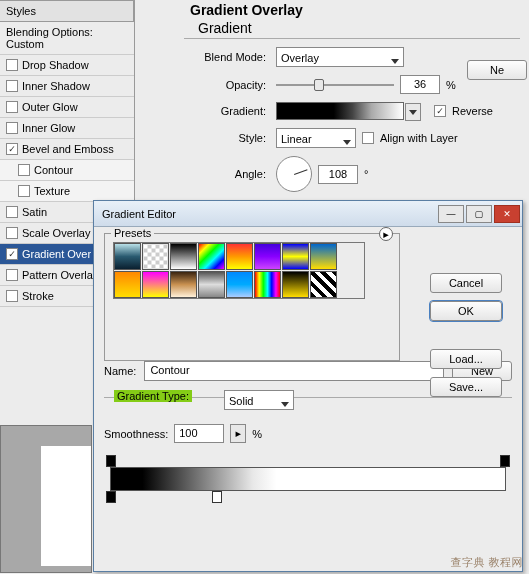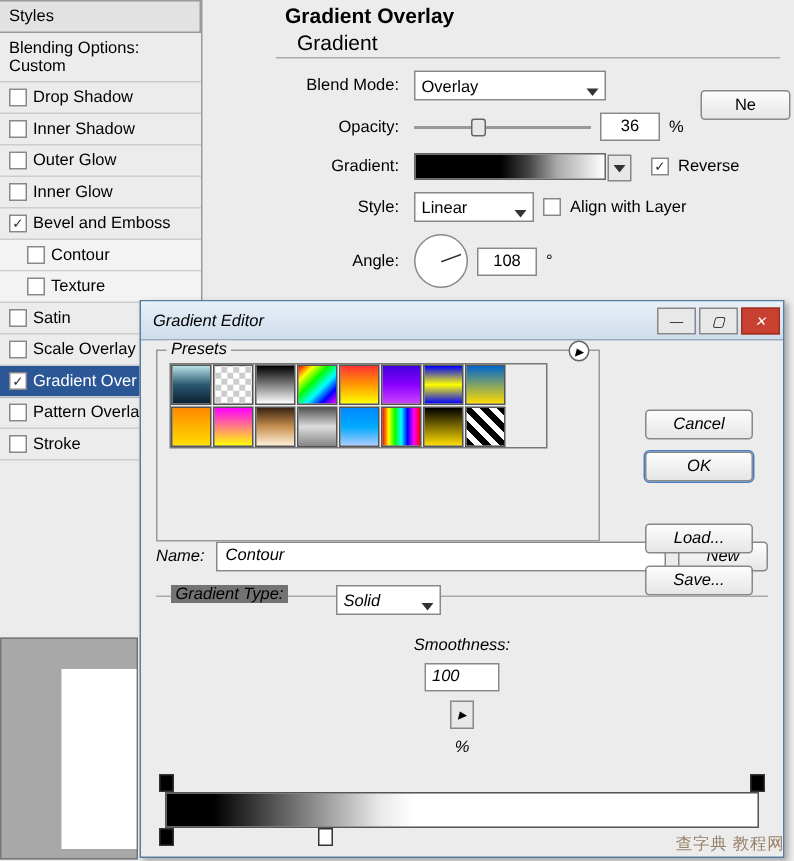--- a/index.html
+++ b/index.html
@@ -22,38 +22,38 @@
 .slider { position: relative; width: 118px; height: 18px; }
 .slider .track { position: absolute; top: 8px; left: 0; right: 0; height: 2px; background: #999; }
 .slider .thumb { position: absolute; top: 3px; width: 10px; height: 12px; background: #e8e8e8; border: 1px solid #666; border-radius: 2px; }
 .numbox { width: 40px; height: 19px; border: 1px solid #888; background: #fff; text-align: center; padding: 2px; }
 .grad-swatch-lg { width: 128px; height: 18px; border: 1px solid #666; background: linear-gradient(to right, #000 45%, #444 60%, #aaa 75%, #fff 100%); position: relative; }
 .grad-swatch-lg .dd { position: absolute; right: -18px; top: 0; width: 16px; height: 18px; border: 1px solid #888; background: #e8e8e8; display: flex; align-items: center; justify-content: center; }
 .angle-dial { width: 36px; height: 36px; border: 1px solid #888; border-radius: 50%; background: #fff; position: relative; }
 .angle-dial .hand { position: absolute; left: 50%; top: 50%; width: 14px; height: 1px; background: #333; transform-origin: 0 0; transform: rotate(-20deg); }
 .btn { border: 1px solid #888; background: linear-gradient(#fdfdfd,#e6e6e6); border-radius: 3px; padding: 3px 10px; text-align: center; cursor: default; min-width: 60px; }
 .side-btns { position: absolute; right: 2px; top: 60px; }
-.dialog { position: absolute; left: 93px; top: 200px; width: 430px; height: 372px; background: #ececec; border: 1px solid #5a7ea3; box-shadow: 2px 2px 4px rgba(0,0,0,0.3); font-style: italic; }
+.dialog { position: absolute; left: 93px; top: 200px; width: 430px; height: 372px; background: #ececec; border: 1px solid #5a7ea3; box-shadow: 2px 2px 4px rgba(0,0,0,0.3); }
 .titlebar { height: 26px; background: linear-gradient(#e8f0f8,#cfdceb); display: flex; align-items: center; justify-content: space-between; padding: 0 2px 0 8px; border-bottom: 1px solid #9ab; }
 .titlebar .winbtns { display: flex; gap: 2px; }
 .winbtn { width: 26px; height: 18px; border: 1px solid #888; background: #e8e8e8; display: flex; align-items: center; justify-content: center; font-size: 9px; }
 .winbtn.close { background: #c84030; color: #fff; border-color: #a03020; }
 .dlg-body { padding: 6px 10px; }
 .presets-box { border: 1px solid #999; background: #ececec; width: 296px; height: 128px; padding: 8px; position: relative; }
 .presets-hdr { position: absolute; top: -7px; left: 6px; background: #ececec; padding: 0 3px; }
 .play { position: absolute; top: -7px; right: 6px; width: 14px; height: 14px; border: 1px solid #666; border-radius: 50%; background: #fff; display: flex; align-items: center; justify-content: center; }
 .sw-grid { display: flex; flex-wrap: wrap; gap: 1px; width: 252px; border: 1px solid #777; }
 .sw { width: 27px; height: 27px; border: 1px solid #555; }
 .right-btns { position: absolute; right: 10px; top: 40px; display: flex; flex-direction: column; gap: 8px; }
 .right-btns .btn { width: 72px; }
 .name-row { display: flex; align-items: center; gap: 8px; }
 .name-input { flex: 1; height: 20px; border: 1px solid #888; background: #fff; padding: 2px 5px; }
 .grad-type-area { border-top: 1px solid #aaa; margin-top: 16px; padding-top: 6px; position: relative; }
-.grad-type-lbl { position: absolute; top: -8px; left: 10px; background: #737373; padding: 0 3px; }
-.smooth-row { display: flex; align-items: center; gap: 6px; margin: 14px 0 10px 0; flex-direction: column; }
+.grad-type-lbl { position: absolute; top: -8px; left: 10px; background: #84cc16; padding: 0 3px; }
+.smooth-row { display: flex; align-items: center; gap: 6px; margin: 14px 0 10px 0; }
 .smooth-row .numspin { width: 50px; height: 19px; border: 1px solid #888; background: #fff; padding: 2px 4px; }
 .smooth-row .spinbtn { width: 16px; height: 19px; border: 1px solid #888; background: #e8e8e8; display: flex; align-items: center; justify-content: center; }
 .grad-bar-wrap { position: relative; padding: 14px 6px 20px 6px; }
 .grad-bar { height: 24px; border: 1px solid #555; background: linear-gradient(to right, #000 0%, #000 8%, #e8e8e8 36%, #fff 42%, #fff 100%); }
 .stop { position: absolute; width: 10px; height: 12px; background: #fff; border: 1px solid #333; }
 .stop.top { top: 2px; }
 .stop.bot { bottom: 8px; }
 .stop.dark { background: #000; }
 .preview-box { position: absolute; left: 0; top: 425px; width: 92px; height: 148px; background: #a8a8a8; border: 1px solid #777; }
 .preview-box .inner { position: absolute; left: 40px; top: 20px; width: 50px; height: 120px; background: #fff; }

